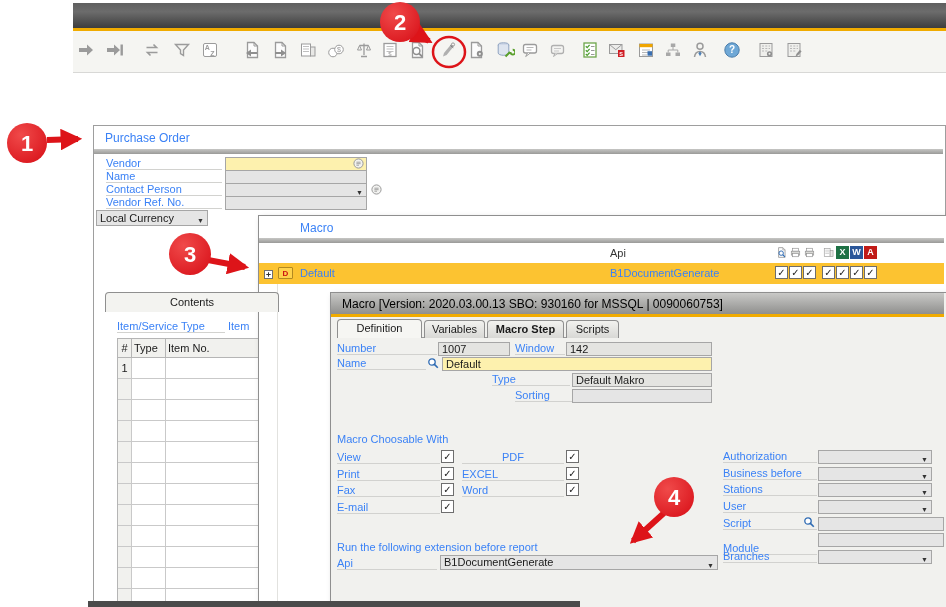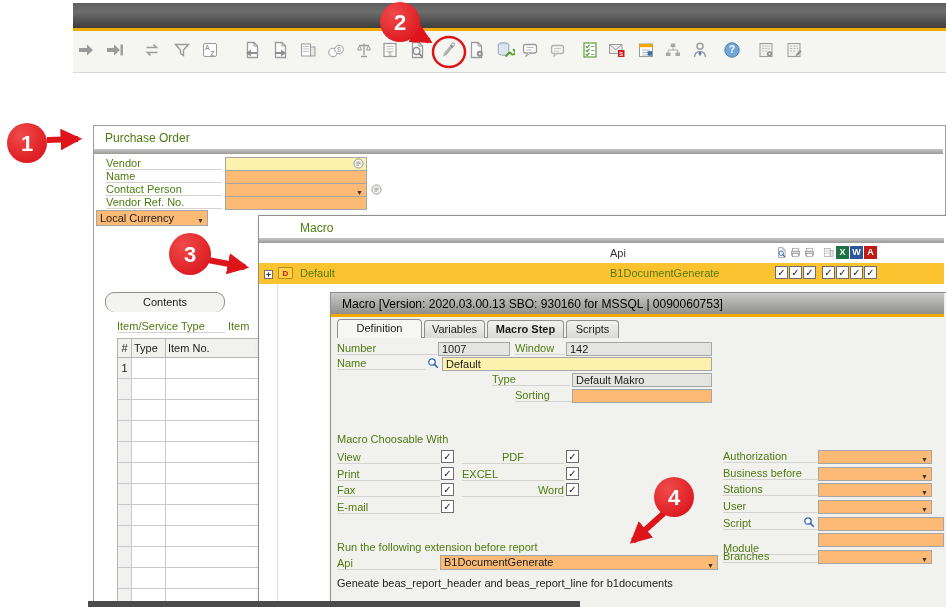--- a/index.html
+++ b/index.html
@@ -1,20 +1,20 @@
 <!DOCTYPE html>
 <html><head>
 <meta charset="utf-8">
 <style>
   html,body{margin:0;padding:0;background:#fff;font-family:"Liberation Sans","DejaVu Sans",sans-serif;}
   #canvas{position:relative;width:946px;height:607px;background:#fff;overflow:hidden;font-size:11px;color:#1a1a1a;}
   .abs{position:absolute;}
-  .lbl{font-size:11px;color:#4d7c0f;white-space:nowrap;}
+  .lbl{font-size:11px;color:#3b82f6;white-space:nowrap;}
   .ulbl{border-bottom:1px solid #d2d2cf;height:13px;box-sizing:border-box;}
-  .inp{background:#fdba74;border:1px solid #a6a6a6;font-size:11px;line-height:12px;padding:0 3px;height:14px;box-sizing:border-box;white-space:nowrap;overflow:hidden;}
+  .inp{background:#e5e5e5;border:1px solid #a6a6a6;font-size:11px;line-height:12px;padding:0 3px;height:14px;box-sizing:border-box;white-space:nowrap;overflow:hidden;}
   .inp.gray{background:#e4e4e1;}
   .inp.yellow{background:#fdf1ae;}
   .sel{padding-right:12px;}
   .sel::after{content:"▼";position:absolute;right:3px;top:3px;font-size:7px;color:#333;}
   .cb{position:absolute;width:13px;height:13px;background:#fff;border:1px solid #6e6e6e;box-sizing:border-box;text-align:center;font-size:10px;line-height:11px;color:#1a1a1a;font-weight:bold;}
   .cb.checked::after{content:"✓";}
   .tbi{position:absolute;width:20px;height:20px;}
   .tbi svg{width:20px;height:20px;}
   .win{position:absolute;background:#fff;border:1px solid #8f8f8f;box-shadow:3px 3px 6px rgba(0,0,0,.25);}
   .band{background:linear-gradient(#c6c6c4,#9a9a98);}
@@ -280,21 +280,21 @@
   <div class="abs inp sel" style="left:225px;top:183px;width:142px;"></div>
   <span class="abs" style="left:371px;top:184px;width:11px;height:11px;"><svg viewBox="0 0 11 11" width="11" height="11">
         <use href="#sym-chooselist"></use>
       </svg></span>
 
   <div class="abs lbl ulbl" style="left:106px;top:196px;width:116px;">Vendor Ref. No.</div>
   <div class="abs inp" style="left:225px;top:196px;width:142px;"></div>
 
   <div class="abs inp sel" style="left:96px;top:210px;width:112px;height:16px;line-height:14px;">Local Currency</div>
 
-  <div class="abs tab active" style="left:105px;top:292px;width:120px;height:20px;line-height:19px;background:#f3f3f0;border-radius:9px;">Contents</div>
+  <div class="abs tab active" style="left:105px;top:292px;width:174px;height:20px;line-height:19px;background:#f3f3f0;">Contents</div>
 
   <div class="abs lbl ulbl" style="left:117px;top:320px;width:108px;">Item/Service Type</div>
   <div class="abs lbl" style="left:228px;top:320px;">Item</div>
 
   <div id="po-table" class="abs" style="left:117px;top:338px;border-left:1px solid #b5b5b5;border-top:1px solid #b5b5b5;">
       <div class="tbl-row tbl-head" style="">
         <div class="tbl-cell" style="width: 14px; height: 19px; line-height: 18px; text-align: center;">#</div>
         <div class="tbl-cell" style="width: 34px; height: 19px; line-height: 18px; text-align: left;">Type</div>
         <div class="tbl-cell" style="width: 93px; height: 19px; line-height: 18px; text-align: left;">Item No.</div>
       </div>
@@ -435,21 +435,21 @@
       <div class="abs lbl ulbl" style="left: 337px; top: 468px; width: 103px;">Print</div>
       <span class="cb checked" style="left: 441px; top: 467px;"></span>
       <div class="abs lbl ulbl" style="left: 337px; top: 484px; width: 103px;">Fax</div>
       <span class="cb checked" style="left: 441px; top: 483px;"></span>
       <div class="abs lbl ulbl" style="left: 337px; top: 501px; width: 103px;">E-mail</div>
       <span class="cb checked" style="left: 441px; top: 500px;"></span>
       <div class="abs lbl ulbl" style="left: 462px; top: 451px; width: 102px; text-align: center;">PDF</div>
       <span class="cb checked" style="left: 566px; top: 450px;"></span>
       <div class="abs lbl ulbl" style="left: 462px; top: 468px; width: 102px;">EXCEL</div>
       <span class="cb checked" style="left: 566px; top: 467px;"></span>
-      <div class="abs lbl ulbl" style="left: 462px; top: 484px; width: 102px; text-align: right;">Word</div>
+      <div class="abs lbl ulbl" style="left: 462px; top: 484px; width: 102px;">Word</div>
       <span class="cb checked" style="left: 566px; top: 483px;"></span>
     </div>
   <div id="md-right-fields">
       <div class="abs lbl ulbl" style="left: 723px; top: 450px; width: 94px;">Authorization</div>
       <div class="abs inp sel" style="left: 818px; top: 450px; width: 114px;"></div>
       <div class="abs lbl ulbl" style="left: 723px; top: 467px; width: 94px;">Business before</div>
       <div class="abs inp sel" style="left: 818px; top: 467px; width: 114px;"></div>
       <div class="abs lbl ulbl" style="left: 723px; top: 483px; width: 94px;">Stations</div>
       <div class="abs inp sel" style="left: 818px; top: 483px; width: 114px;"></div>
       <div class="abs lbl ulbl" style="left: 723px; top: 500px; width: 94px;">User</div>
@@ -461,21 +461,20 @@
       <div class="abs inp" style="left: 818px; top: 517px; width: 126px;"></div>
       <div class="abs lbl ulbl" style="left: 723px; top: 542px; width: 94px;">Module</div>
       <div class="abs inp" style="left: 818px; top: 533px; width: 126px;"></div>
       <div class="abs lbl ulbl" style="left: 723px; top: 550px; width: 94px;">Branches</div>
       <div class="abs inp sel" style="left: 818px; top: 550px; width: 114px;"></div>
     </div>
 
   <div class="abs lbl" style="left:337px;top:541px;">Run the following extension before report</div>
   <div class="abs lbl ulbl" style="left:337px;top:557px;width:100px;">Api</div>
   <div class="abs inp sel" style="left:440px;top:555px;width:278px;height:15px;line-height:13px;">B1DocumentGenerate</div>
-  <div class="abs lbl" style="left:337px;top:577px;color:#222;">Geneate beas_report_header and beas_report_line for b1documents</div>
 
   <div class="abs" style="left:88px;top:601px;width:492px;height:6px;background:#4b4b4b;z-index:50;"></div>
 
   <svg style="position:absolute;left:0;top:0;z-index:100;pointer-events:none;" width="946" height="607" viewBox="0 0 946 607">
     <defs>
       <marker id="ah" markerWidth="3.6" markerHeight="3.6" refX="2.9" refY="1.8" orient="auto">
         <path d="M0 0L3.6 1.8L0 3.6z" fill="#dd1419"></path>
       </marker>
       <radialGradient id="redg" cx="0.35" cy="0.3" r="0.9">
         <stop offset="0" stop-color="#f04a4a"></stop>

